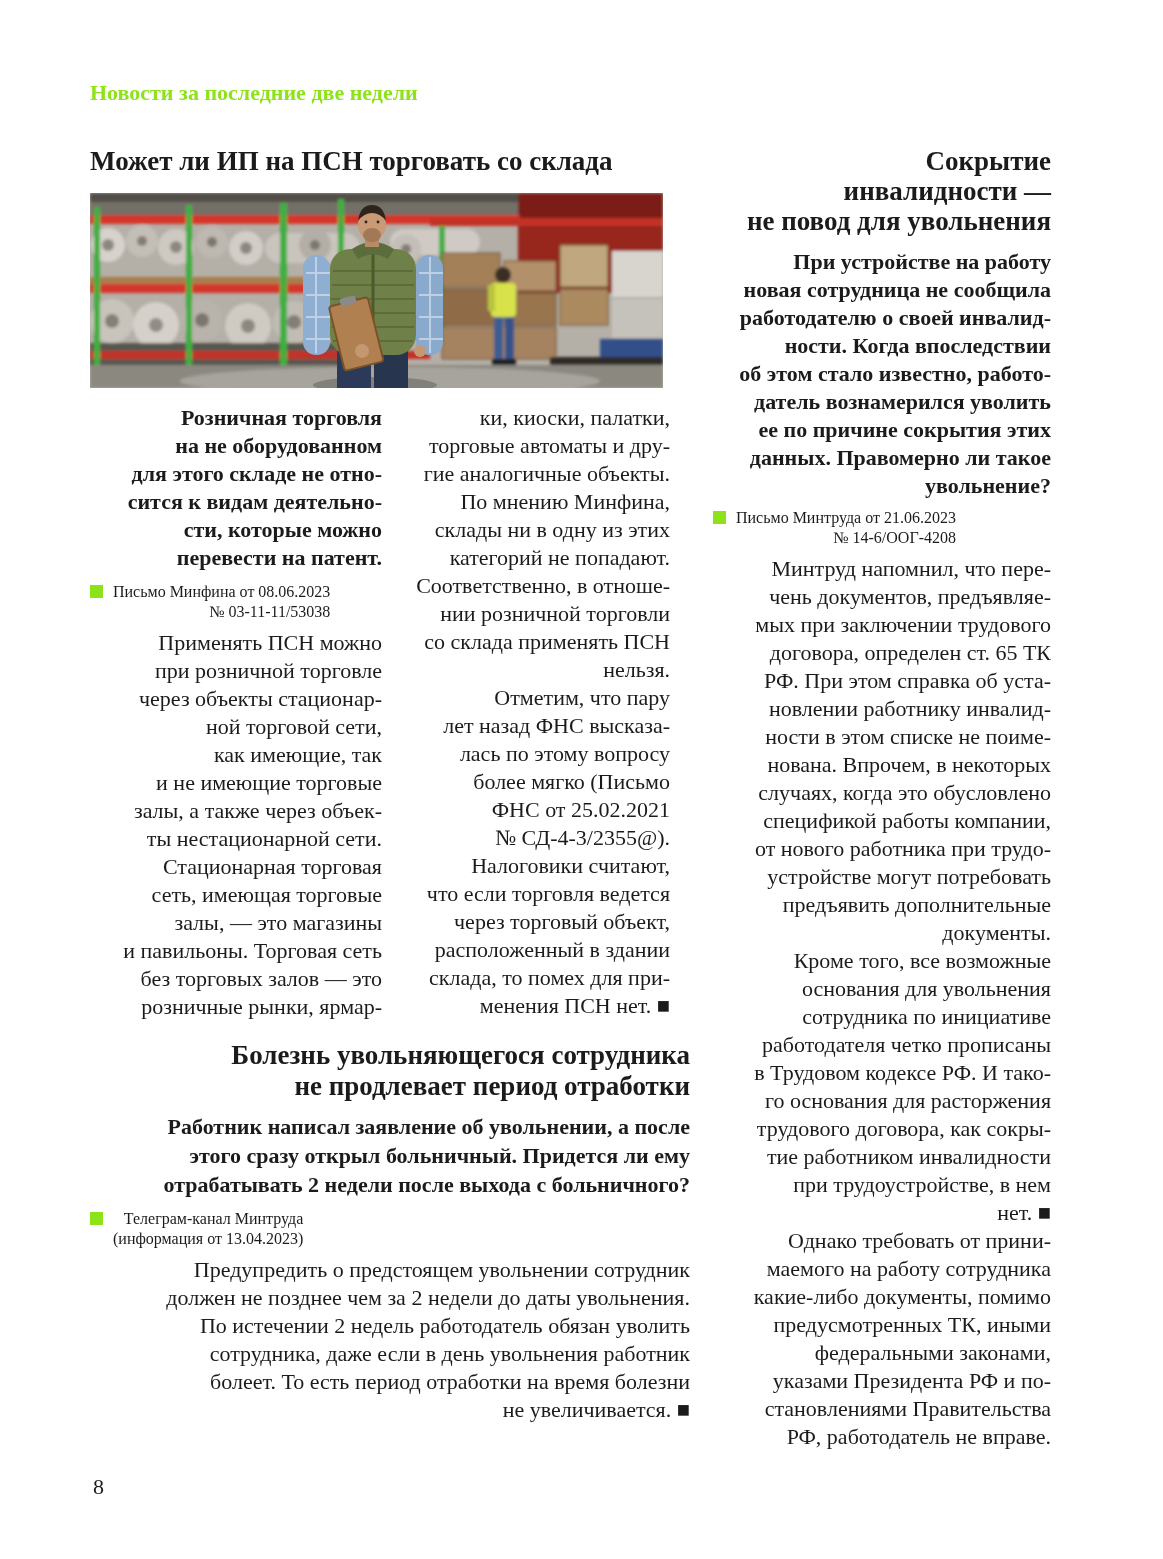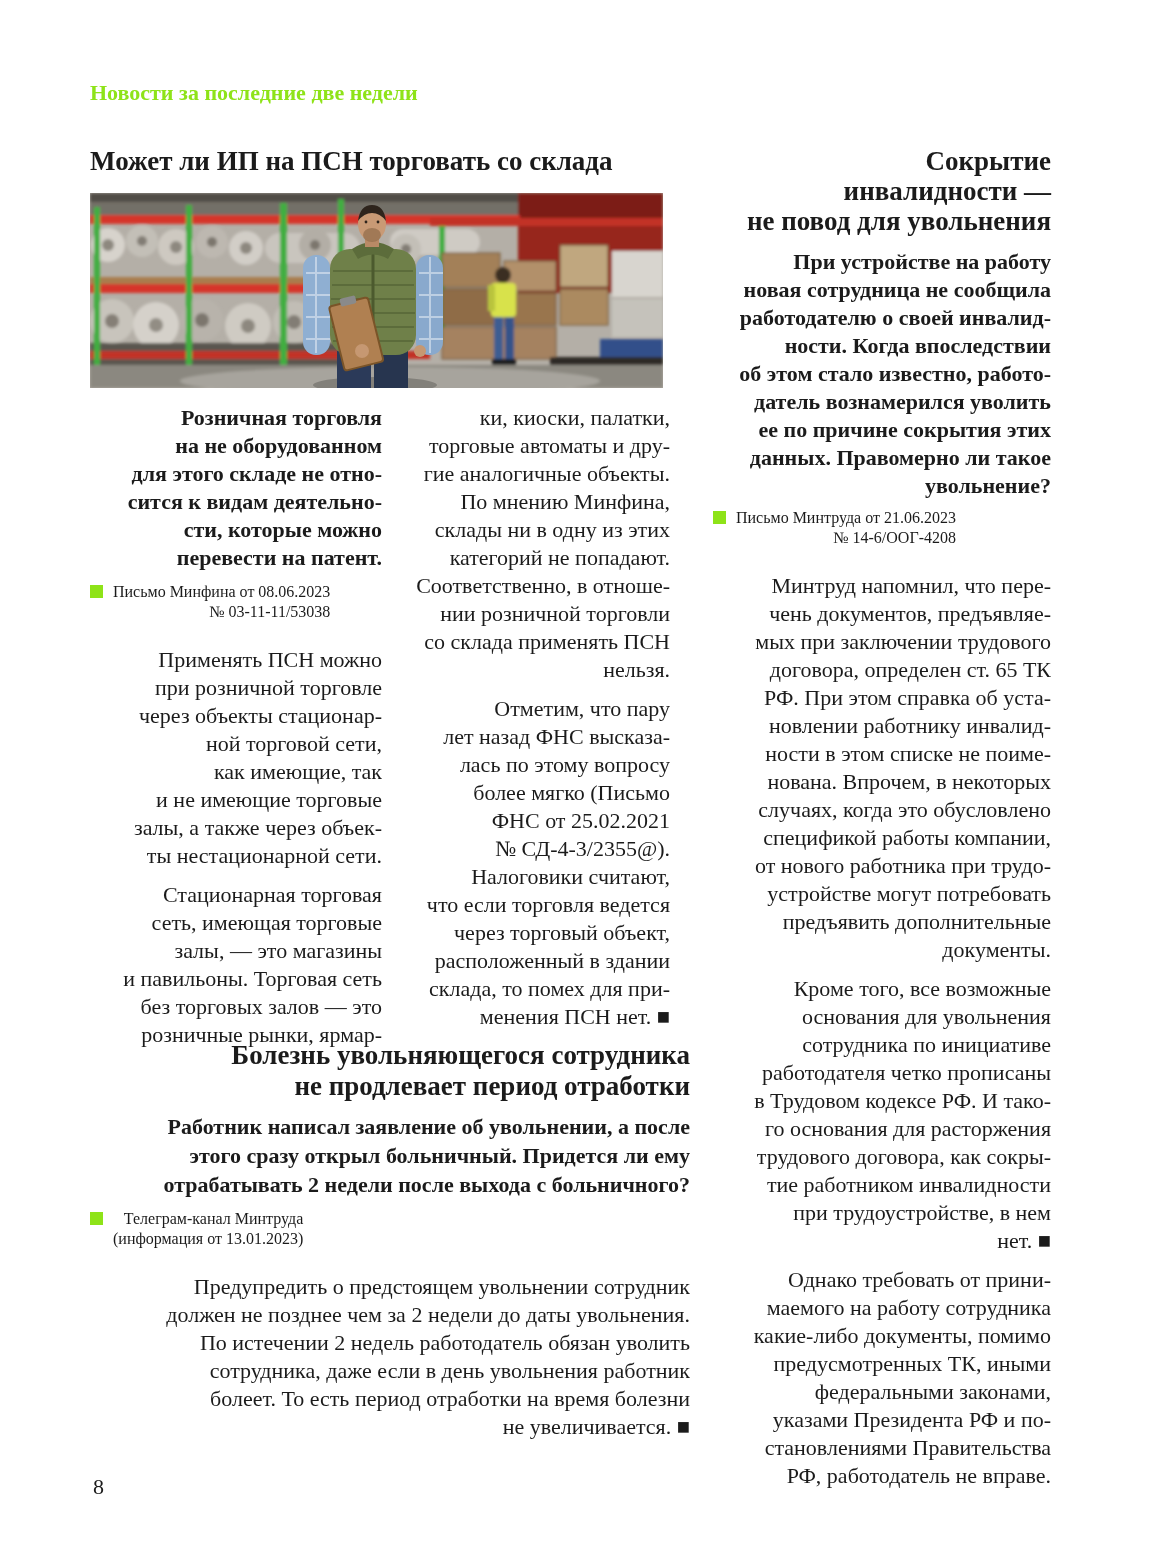--- a/index.html
+++ b/index.html
@@ -27,22 +27,22 @@
   .colA{left:90px;top:404px;width:292px;}
   .colB{left:388px;top:404px;width:282px;}
   .a2{left:713px;top:146px;width:338px;}
   .a2-title{font-size:27px;line-height:30px;}
   .a3{left:90px;top:1040px;width:600px;}
   .a3-title{font-size:27px;line-height:31px;}
   p{margin:0;white-space:pre;}
   .lede{font-weight:700;line-height:28px;font-size:22px;margin-top:0;}
   .a2 .lede{margin-top:12px;}
   .a3 .lede{margin-top:10px;line-height:29px;}
-  .body-p{margin-top:24px;}
-  .cont-p{margin-top:11px;}
+  .body-p{margin-top:7px;}
+  .cont-p{margin-top:0;}
   .indent{text-indent:30px;}
   .source{
     display:flex;align-items:flex-start;
     margin-top:10px;
     font-size:16px;line-height:20px;font-family:Liberation Serif, serif;
   }
   .a2 .source{margin-top:8px;}
   .source .sq{
     flex:0 0 auto;
     width:13px;height:13px;margin:3px 10px 0 0;
@@ -312,21 +312,21 @@
 
   <div class="abs col a3">
     <h2 class="a3-title">Болезнь увольняющегося сотрудника
 не продлевает период отработки</h2>
     <p class="lede">Работник написал заявление об увольнении, а после
 этого сразу открыл больничный. Придется ли ему
 отрабатывать 2 недели после выхода с больничного?</p>
     <div class="source">
       <span class="sq"></span>
       <span class="src-text">Телеграм-канал Минтруда
-(информация от 13.01.2023)</span>
+(информация от 13.04.2023)</span>
     </div>
     <p class="body-p">Предупредить о предстоящем увольнении сотрудник
 должен не позднее чем за 2 недели до даты увольнения.
 По истечении 2 недель работодатель обязан уволить
 сотрудника, даже если в день увольнения работник
 болеет. То есть период отработки на время болезни
 не увеличивается. ■</p>
   </div>
 
   <div class="abs pagenum">8</div>

